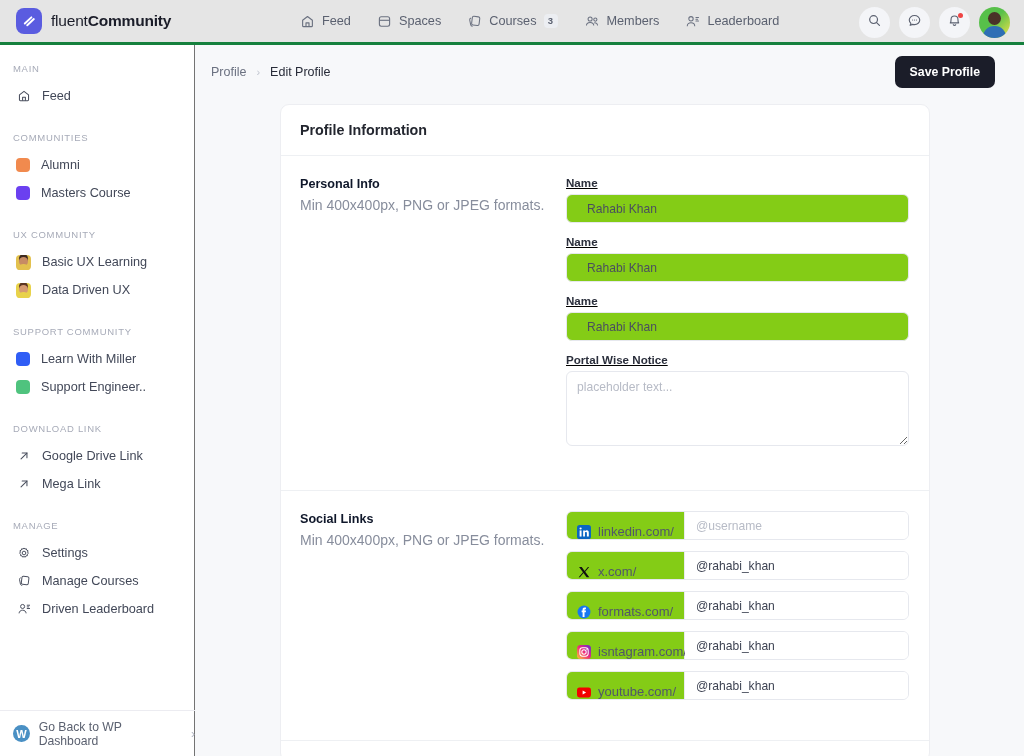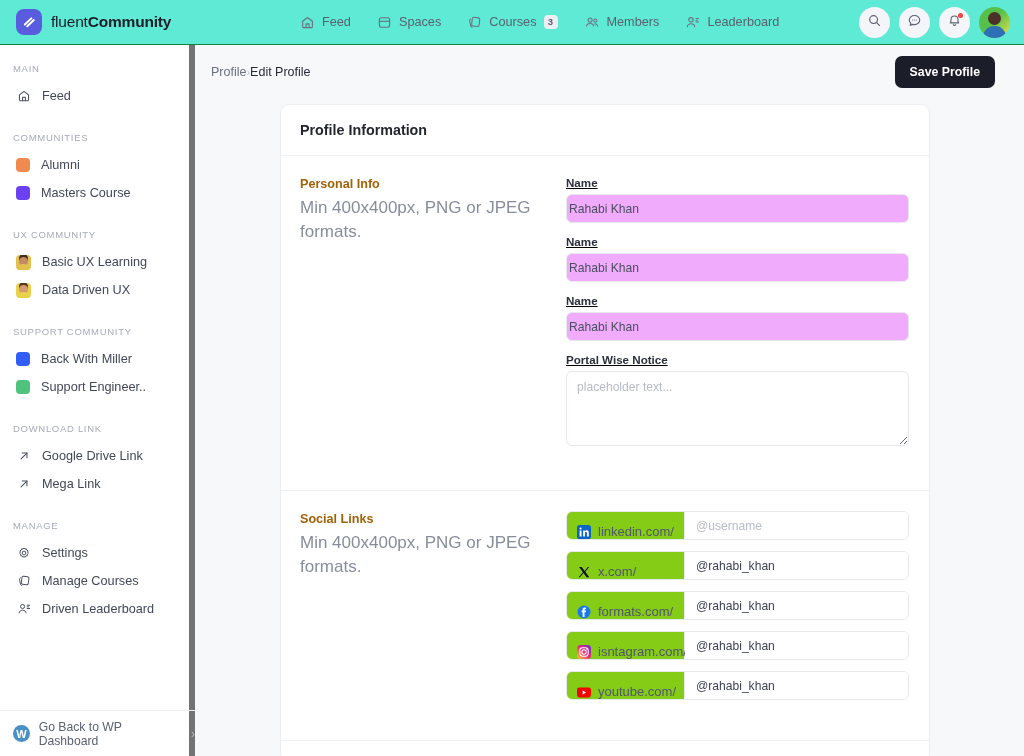--- a/index.html
+++ b/index.html
@@ -8,21 +8,21 @@
     font-family: "Liberation Sans", sans-serif;
     background: #f7f8fa;
     overflow: hidden;
     -webkit-font-smoothing: antialiased;
   }
   body { position: relative; }
 
   
   .topbar {
     position: absolute; top: 0; left: 0; width: 1024px; height: 45px;
-    background: #5eead4; border-bottom: 1px solid #15803d;
+    background: #e5e5e5; border-bottom: 3px solid #15803d;
     display: flex; align-items: center;
   }
   .brand { display: flex; align-items: center; gap: 9px; padding-left: 16px; width: 195px; }
   .brand-mark {
     width: 26px; height: 26px; border-radius: 8px; background: #5a5ce0;
     display: flex; align-items: center; justify-content: center;
   }
   .brand-text { font-size: 15.5px; color: #1b1d29; letter-spacing: -0.2px; }
   .brand-text b { font-weight: 700; }
   .brand-text span.light { font-weight: 400; }
@@ -48,21 +48,21 @@
     width: 31px; height: 31px; border-radius: 50%; cursor: pointer; overflow: hidden;
     background: linear-gradient(135deg,#57c04a 0%, #57c04a 45%, #f2e34a 100%);
     position: relative;
   }
   .avatar-top .head { position:absolute; left:9px; top:5px; width:13px; height:13px; border-radius:50%; background:#4a3228; }
   .avatar-top .body { position:absolute; left:4px; bottom:0; width:23px; height:12px; border-radius:11px 11px 0 0; background:#2f6fb5; }
 
   
   .sidebar {
     position: absolute; top: 45px; left: 0; width: 195px; height: 711px;
-    background: #ffffff; border-right: 6px solid #737373;
+    background: #ffffff; border-right: 1px solid #737373;
   }
   .sec-label {
     font-size: 9.5px; letter-spacing: 0.7px; color: #a7abb8; font-weight: 400;
     text-transform: uppercase; padding: 0 0 0 13px;
   }
   .nav-row {
     display: flex; align-items: center; gap: 11px; height: 28px;
     padding-left: 16px; font-size: 12.7px; color: #424858; cursor: pointer;
   }
   .sq { width: 14px; height: 14px; border-radius: 4px; flex: 0 0 auto; }
@@ -77,49 +77,49 @@
   .wp-logo {
     width: 17px; height: 17px; border-radius: 50%; background: #4a90c4; color: #fff;
     font-size: 11px; display: flex; align-items: center; justify-content: center; font-weight: 700;
   }
 
   
   .content { position: absolute; top: 45px; left: 195px; width: 829px; height: 711px; background: #f7f8fa; }
   .crumbbar {
     height: 54px; display: flex; align-items: center; padding: 0 29px 0 16px; justify-content: space-between;
   }
-  .crumb { display: flex; align-items: center; gap: 0; font-size: 12.5px; }
+  .crumb { display: flex; align-items: center; gap: 10px; font-size: 12.5px; }
   .crumb .c1 { color: #6b7180; cursor: pointer; }
   .crumb .sep { color: #c2c6d0; font-size: 11px; }
   .crumb .c2 { color: #272b38; }
   .save-btn {
     background: #1b1d29; color: #fff; font-size: 12.3px; font-weight: 600;
     border: none; border-radius: 7px; padding: 9px 15px; cursor: pointer;
   }
 
   .card {
     margin: 5px 94px 0 85px; background: #fff; border: 1px solid #edeef2;
     border-radius: 9px; overflow: hidden;
   }
   .card-head { padding: 17px 19px; border-bottom: 1px solid #eef0f3; }
   .card-head h2 { font-size: 14.3px; font-weight: 600; color: #23262f; }
 
   .row { display: flex; padding: 20px 19px 0 19px; }
   .row + .row { border-top: 1px solid #eef0f3; margin-top: 20px; }
   .row-left { width: 266px; flex: 0 0 266px; padding-top: 1px; }
-  .row-left h3 { font-size: 12.6px; font-weight: 600; color: #a16207; margin-bottom: 5px; }
-  .row-left p { font-size: 17px; color: #878d9c; line-height: 1.4; }
+  .row-left h3 { font-size: 12.6px; font-weight: 600; color: #0f172a; margin-bottom: 5px; }
+  .row-left p { font-size: 14px; color: #878d9c; line-height: 1.4; }
   .row-right { flex: 1; padding-right: 1px; }
 
   .field { margin-bottom: 12px; text-decoration: underline; }
   .field:last-child { margin-bottom: 0; }
   .flabel { display: block; font-size: 11.6px; font-weight: 600; color: #2b2f3c; margin-bottom: 5px; }
   .finput {
     width: 100%; height: 29px; border: 1px solid #e6e8ee; border-radius: 6px;
-    padding: 0 2px; font-size: 12.1px; color: #4a4f5e; background: #f0abfc;
+    padding: 0 20px; font-size: 12.1px; color: #4a4f5e; background: #84cc16;
     font-family: "Liberation Sans", sans-serif; outline: none;
   }
   .finput::placeholder { color: #b7bbc6; }
   textarea.ftext {
     width: 100%; height: 75px; border: 1px solid #e6e8ee; border-radius: 6px;
     padding: 8px 10px; font-size: 12.1px; color: #4a4f5e; background: #fff; resize: vertical;
     font-family: "Liberation Sans", sans-serif; outline: none;
   }
   textarea.ftext::placeholder { color: #b7bbc6; }
 
@@ -274,21 +274,21 @@
       <div class="nav-row">
         <span class="av" style="background:#e8d24a">
           <span class="h" style="background:#d59a72;box-shadow:0 -3px 0 0 #5b3524"></span>
           <span class="b" style="background:#e8d24a"></span>
         </span>
         <span>Data Driven UX</span>
       </div>
       <div class="sec-label" style="margin-top: 22px; margin-bottom: 8px;">SUPPORT COMMUNITY</div>
       <div class="nav-row">
         <span class="sq" style="background:#2f5df5"></span>
-        <span>Back With Miller</span>
+        <span>Learn With Miller</span>
       </div>
       <div class="nav-row">
         <span class="sq" style="background:#4fc37e"></span>
         <span>Support Engineer..</span>
       </div>
       <div class="sec-label" style="margin-top: 22px; margin-bottom: 8px;">DOWNLOAD LINK</div>
       <div class="nav-row">
         <span class="sq" style="display:flex;align-items:center;justify-content:center;width:15px;height:15px;">
           <svg width="14" height="14" viewBox="0 0 20 20" fill="none" stroke="#4a4f5e" stroke-width="1.5" stroke-linecap="round">
             <path d="M5.8 14.2 14.2 5.8"></path>

